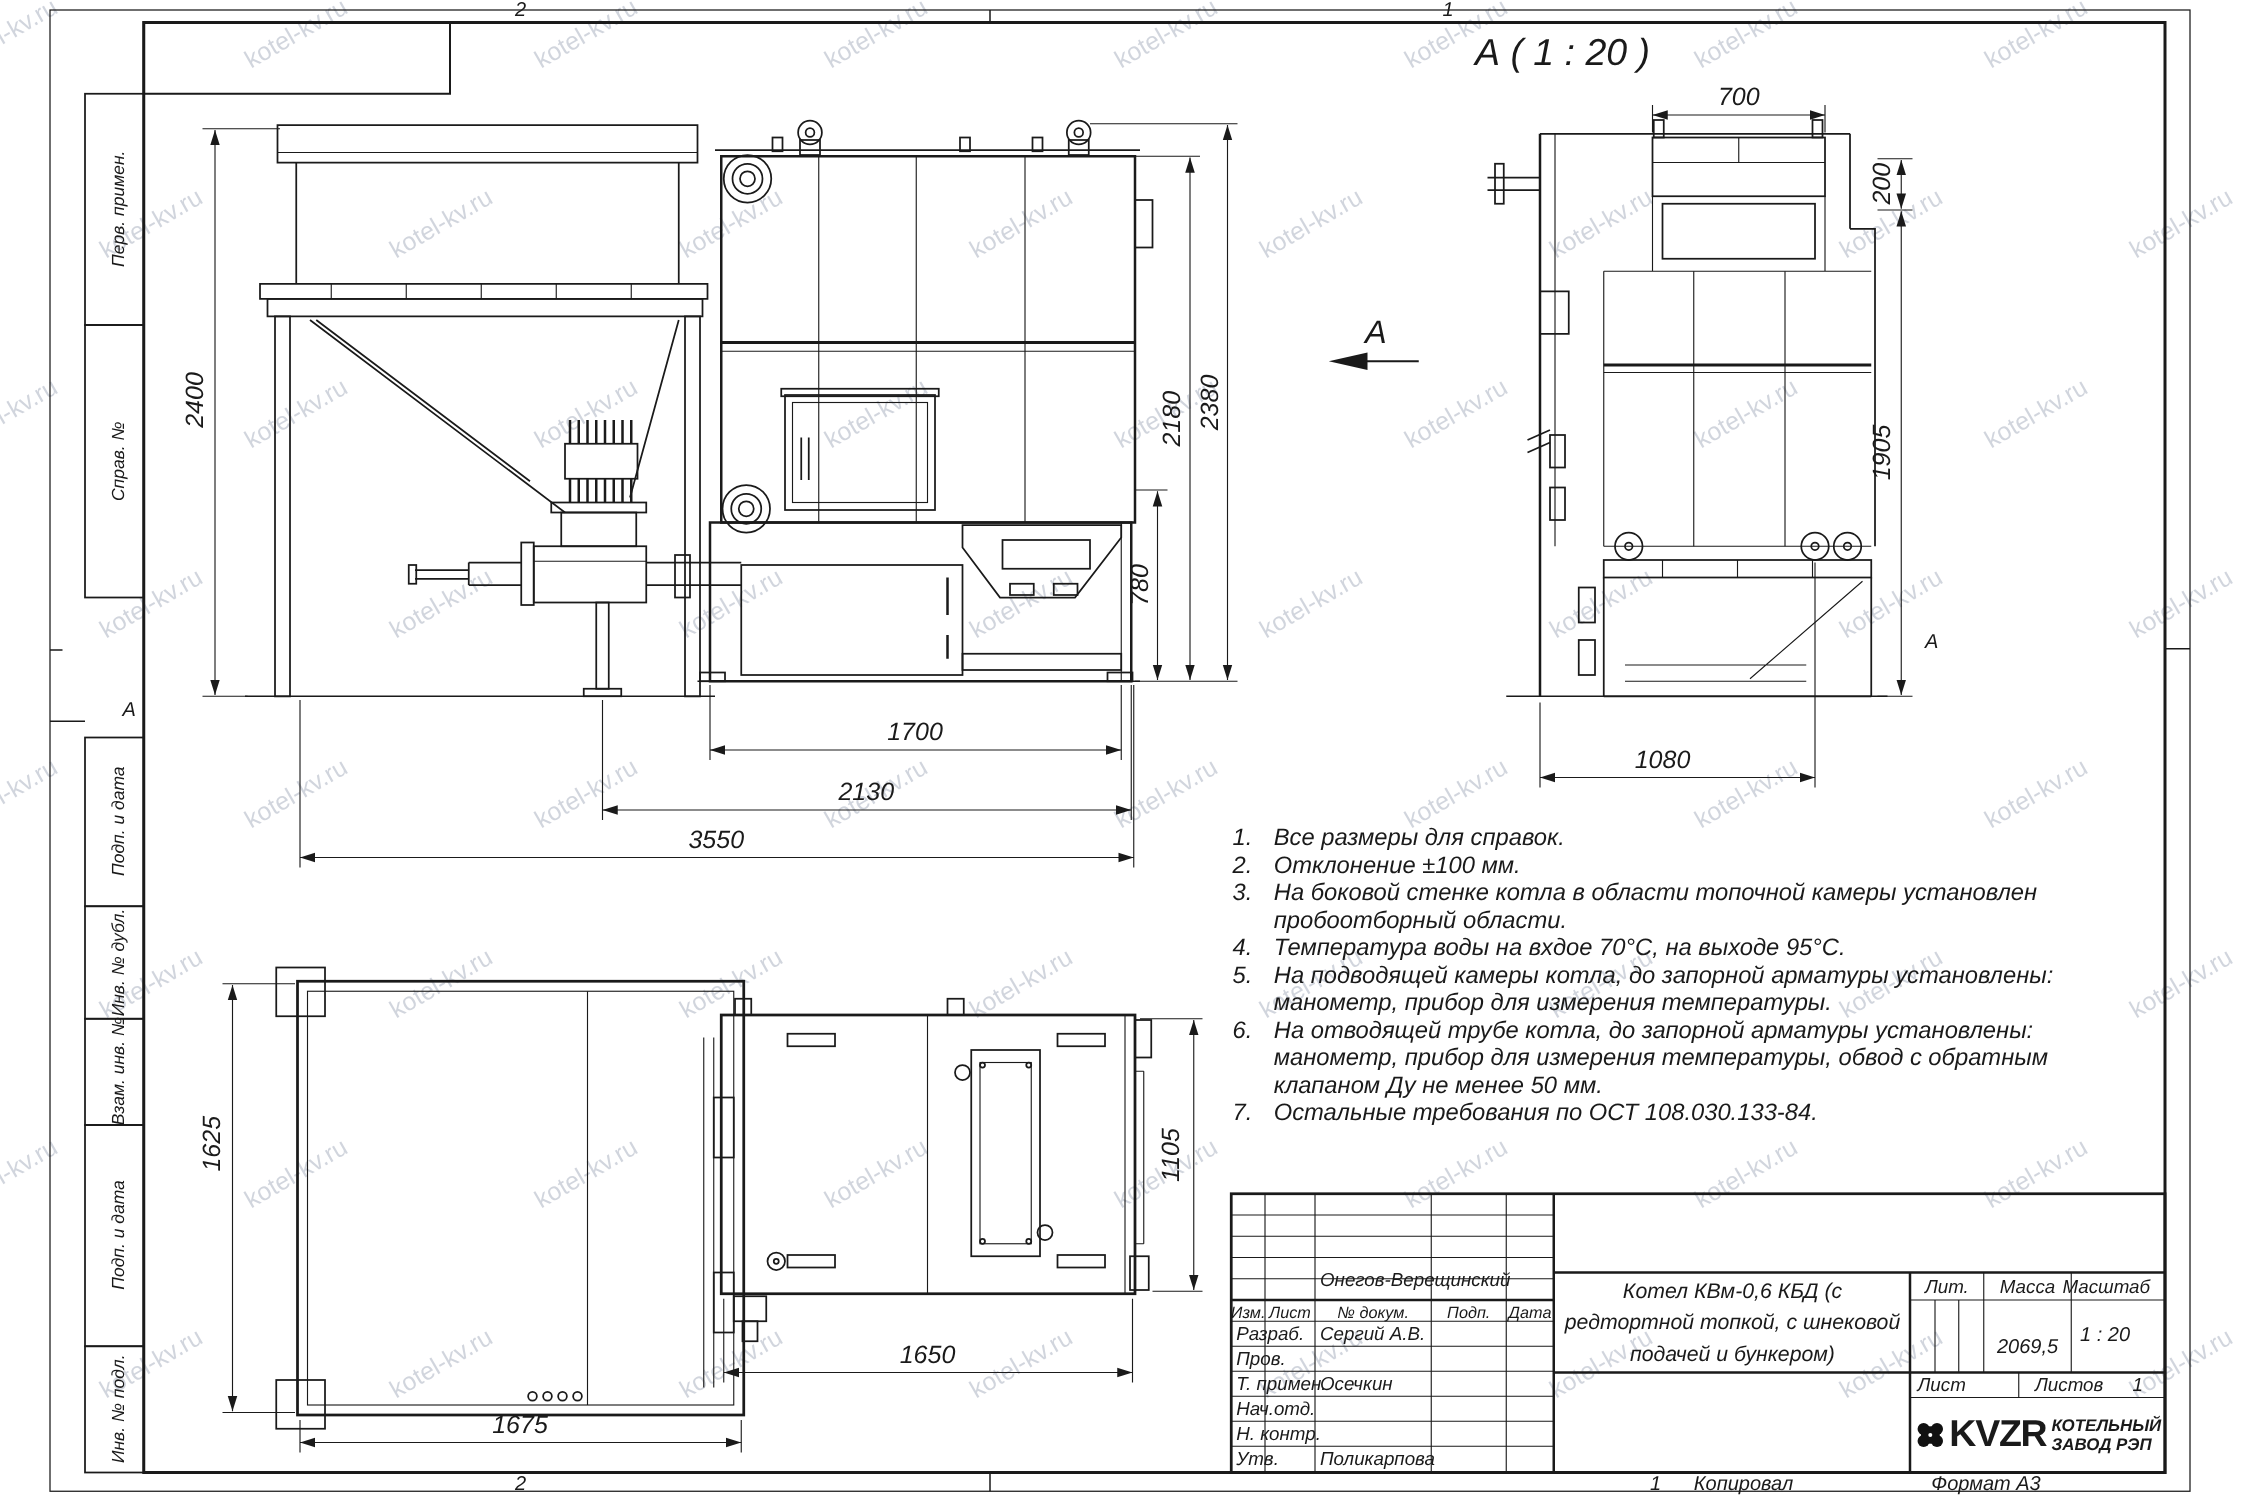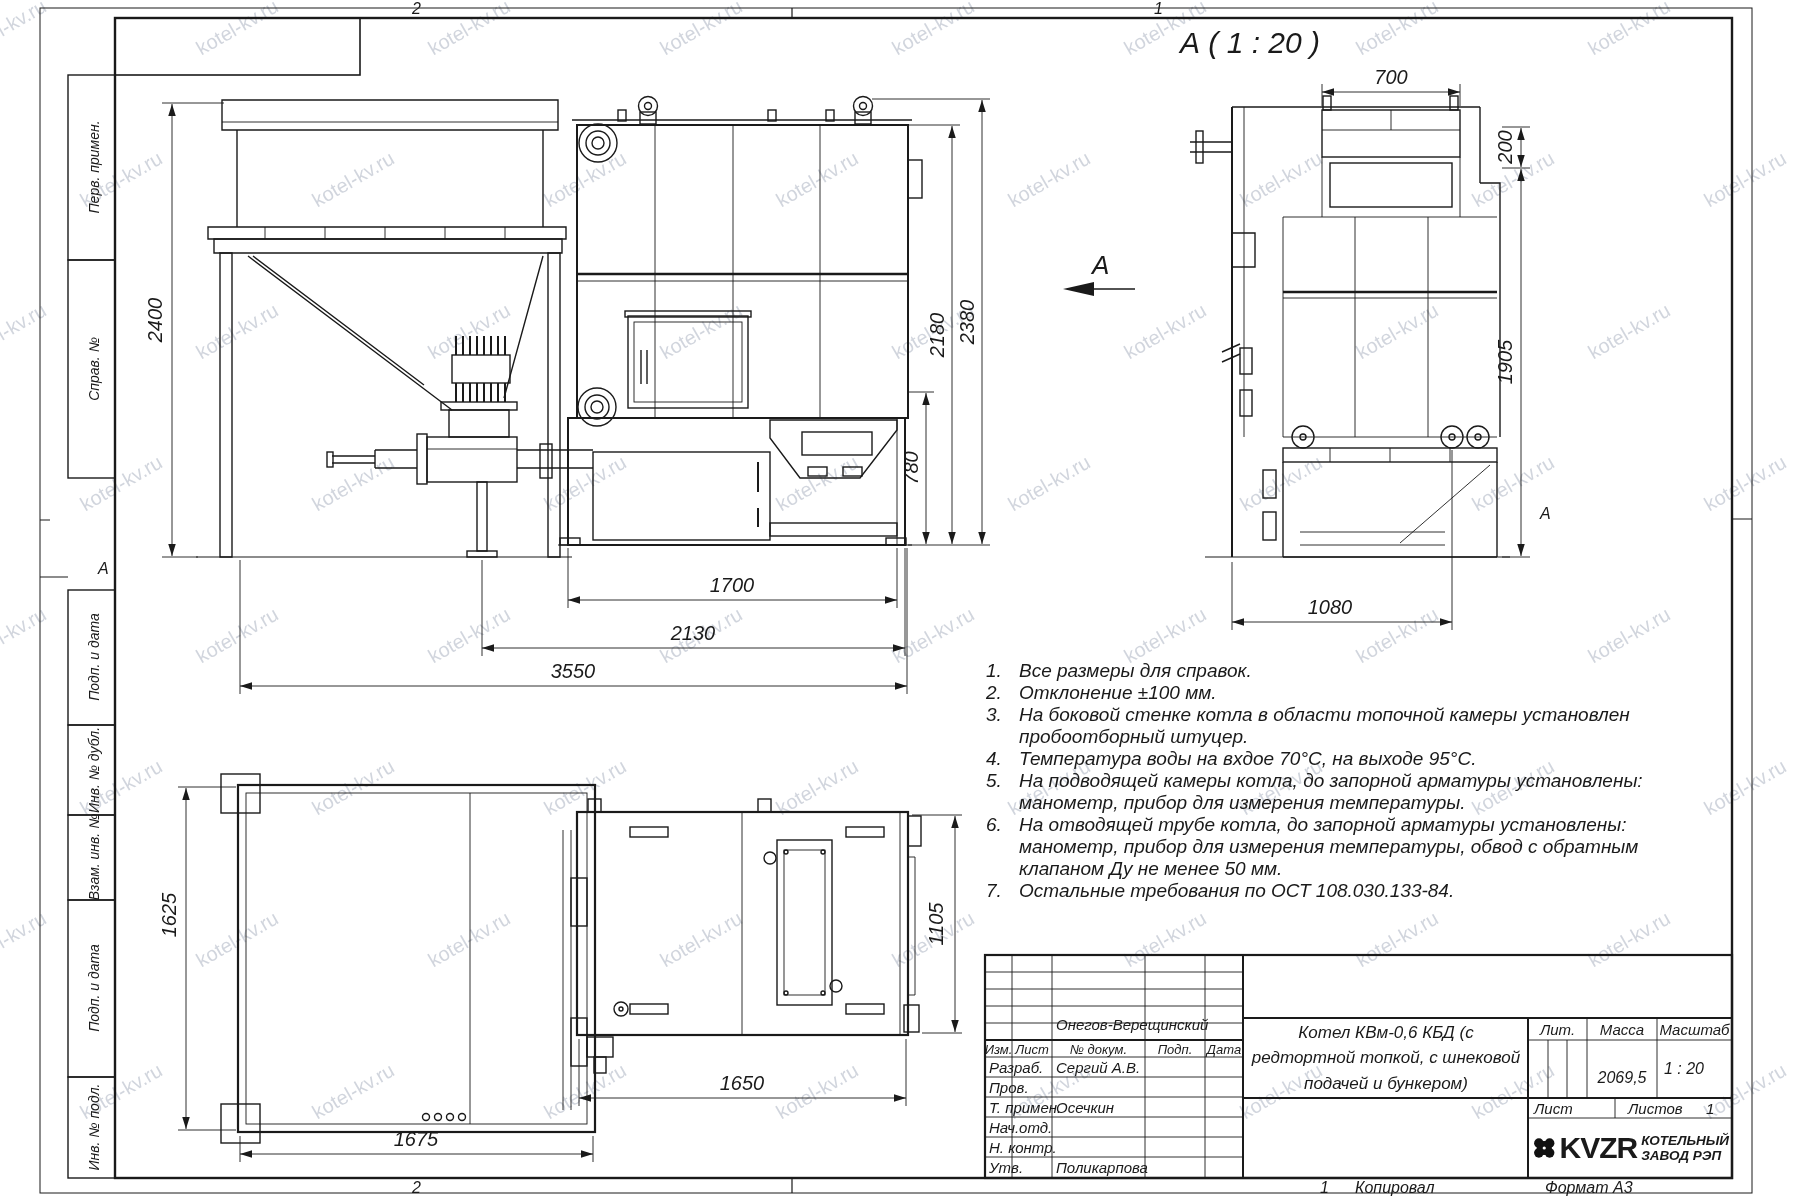--- a/index.html
+++ b/index.html
@@ -369,21 +369,21 @@
     <div class="note-line">
         <span class="note-num">2.</span>
         <span>Отклонение ±100 мм.</span>
       </div>
     <div class="note-line">
         <span class="note-num">3.</span>
         <span>На боковой стенке котла в области топочной камеры установлен</span>
       </div>
     <div class="note-line">
         <span class="note-num"></span>
-        <span>пробоотборный штуцер.</span>
+        <span>пробоотборный области.</span>
       </div>
     <div class="note-line">
         <span class="note-num">4.</span>
         <span>Температура воды на вхдое 70°С, на выходе 95°С.</span>
       </div>
     <div class="note-line">
         <span class="note-num">5.</span>
         <span>На подводящей камеры котла, до запорной арматуры установлены:</span>
       </div>
     <div class="note-line">
@@ -425,21 +425,21 @@
     <div class="abs tb-t" style="left:1056px;top:1119px"></div>
     <div class="abs tb-t" style="left:989px;top:1139px">Н. контр.</div>
     <div class="abs tb-t" style="left:1056px;top:1139px"></div>
     <div class="abs tb-t" style="left:989px;top:1159px">Утв.</div>
     <div class="abs tb-t" style="left:1056px;top:1159px">Поликарпова</div>
 
     <div class="abs ctr" style="left:1247px;top:1020px;width:278px;height:76px;font:italic 17px 'Liberation Sans',sans-serif;line-height:1.5">Котел КВм-0,6 КБД (с редтортной топкой, с шнековой подачей и бункером)</div>
 
     <div class="abs ctr tb-t" style="left:1528px;top:1020px;width:59px;height:18px">Лит.</div>
     <div class="abs ctr tb-t" style="left:1587px;top:1020px;width:70px;height:18px">Масса</div>
-    <div class="abs ctr tb-t" style="left:1657px;top:1020px;width:75px;height:18px">Масштаб</div>
+    <div class="abs ctr tb-t" style="left:1657px;top:1020px;width:56px;height:18px">Масштаб</div>
     <div class="abs ctr tb-v" style="left:1587px;top:1040px;width:70px;height:75px">2069,5</div>
     <div class="abs ctr tb-v" style="left:1657px;top:1040px;width:54px;height:58px">1 : 20</div>
 
     <div class="abs tb-t" style="left:1534px;top:1100px">Лист</div>
     <div class="abs tb-t" style="left:1628px;top:1100px">Листов</div>
     <div class="abs tb-t" style="left:1706px;top:1100px">1</div>
 
     <div class="abs" style="left:1533px;top:1122px;width:196px;height:52px;display:flex;align-items:center;gap:4px">
       <svg width="42" height="38" viewBox="0 0 42 38">
         <g fill="#111">

